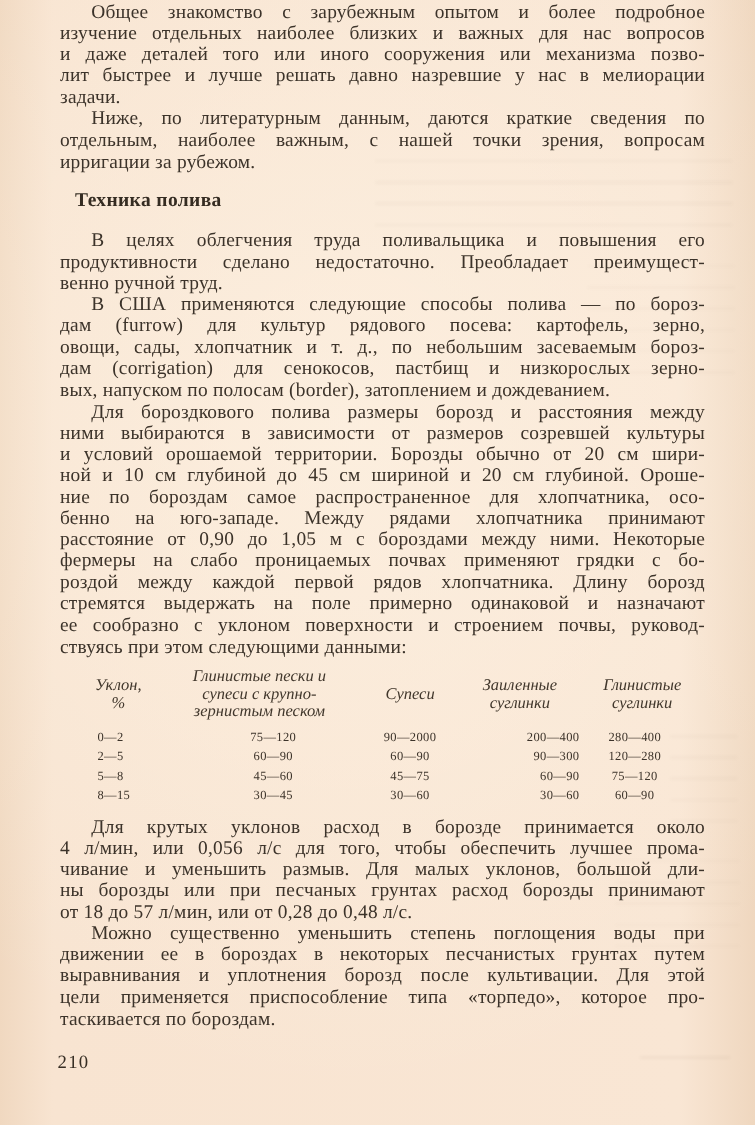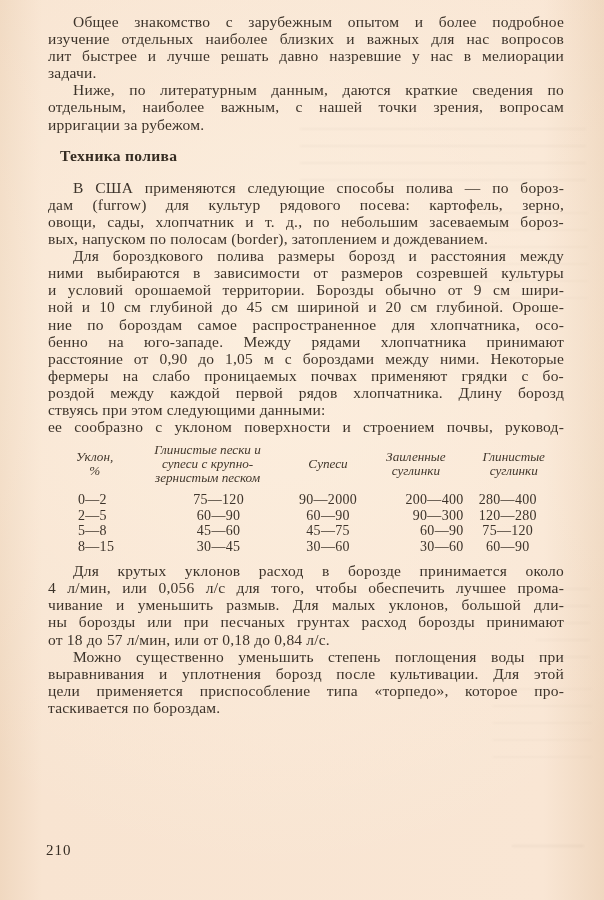--- a/index.html
+++ b/index.html
@@ -10,21 +10,21 @@
     overflow:hidden;
     background:
       radial-gradient(130% 95% at 46% 38%, rgba(255,246,232,.55) 0%, rgba(255,246,232,0) 62%),
       linear-gradient(90deg, #f0d8c0 0%, #f8e4d1 7%, #f9e6d4 90%, #efd7bf 100%),
       #f7e2cf;
     font-family:"Liberation Serif", serif;
     color:#3c332a;
   }
   .text-block{
     position:absolute;
-    left:48px;right:40px;top:13px;
+    left:48px;right:40px;top:1px;
   }
   .para{
     font-size:15.5px;
     line-height:17.1px;
     letter-spacing:.2px;
   }
   .tline{text-align:justify;text-align-last:justify;}
   .tline.first{text-indent:25px;}
   .tline.last{text-align-last:left;}
   .heading{
@@ -39,21 +39,21 @@
   .thead{
     display:flex;align-items:center;
     font-style:italic;
     font-size:13.2px;line-height:14px;
     text-align:center;
     margin-bottom:7px;
     color:#41372c;
   }
   .th{white-space:pre-line;}
   .tbody{}
-  .tr{display:flex;font-size:14px;line-height:15.5px;letter-spacing:.3px;}
+  .tr{display:flex;font-size:10px;line-height:15.5px;letter-spacing:.3px;}
   .c0{width:13%;}
   .c1{width:32%;}
   .c2{width:16%;}
   .c3{width:19%;}
   .c4{width:20%;}
   .td{text-align:center;}
   .td.c0{text-align:left;padding-left:16px;box-sizing:border-box;}
   .td.c1{padding-left:22px;box-sizing:border-box;}
   .td.c3{text-align:right;box-sizing:border-box;}
   .td.c4{text-align:center;padding-right:12px;box-sizing:border-box;}
@@ -86,52 +86,60 @@
   <div class="smudge sm2"></div>
   <div class="smudge sm3"></div>
   <div class="smudge sm4"></div>
   <div class="smudge sm5"></div>
 
   <div class="text-block">
 
     <div class="para">
         <div class="tline first">Общее знакомство с зарубежным опытом и более подробное</div>
         <div class="tline">изучение отдельных наиболее близких и важных для нас вопросов</div>
+        <div class="tline">и даже деталей того или иного сооружения или механизма позво-</div>
         <div class="tline">лит быстрее и лучше решать давно назревшие у нас в мелиорации</div>
         <div class="tline last">задачи.</div>
       </div>
 
     <div class="para">
         <div class="tline first">Ниже, по литературным данным, даются краткие сведения по</div>
         <div class="tline">отдельным, наиболее важным, с нашей точки зрения, вопросам</div>
         <div class="tline last">ирригации за рубежом.</div>
       </div>
 
     <div class="heading">Техника полива</div>
 
+    <div class="para">
+        <div class="tline first">В целях облегчения труда поливальщика и повышения его</div>
+        <div class="tline">продуктивности сделано недостаточно. Преобладает преимущест-</div>
+        <div class="tline last">венно ручной труд.</div>
+      </div>
 
     <div class="para">
         <div class="tline first">В США применяются следующие способы полива — по бороз-</div>
         <div class="tline">дам (furrow) для культур рядового посева: картофель, зерно,</div>
         <div class="tline">овощи, сады, хлопчатник и т. д., по небольшим засеваемым бороз-</div>
+        <div class="tline">дам (corrigation) для сенокосов, пастбищ и низкорослых зерно-</div>
         <div class="tline last">вых, напуском по полосам (border), затоплением и дождеванием.</div>
       </div>
 
     <div class="para">
         <div class="tline first">Для бороздкового полива размеры борозд и расстояния между</div>
         <div class="tline">ними выбираются в зависимости от размеров созревшей культуры</div>
-        <div class="tline">и условий орошаемой территории. Борозды обычно от 9 см шири-</div>
+        <div class="tline">и условий орошаемой территории. Борозды обычно от 20 см шири-</div>
         <div class="tline">ной и 10 см глубиной до 45 см шириной и 20 см глубиной. Ороше-</div>
         <div class="tline">ние по бороздам самое распространенное для хлопчатника, осо-</div>
         <div class="tline">бенно на юго-западе. Между рядами хлопчатника принимают</div>
         <div class="tline">расстояние от 0,90 до 1,05 м с бороздами между ними. Некоторые</div>
         <div class="tline">фермеры на слабо проницаемых почвах применяют грядки с бо-</div>
         <div class="tline">роздой между каждой первой рядов хлопчатника. Длину борозд</div>
+        <div class="tline">стремятся выдержать на поле примерно одинаковой и назначают</div>
+        <div class="tline">ее сообразно с уклоном поверхности и строением почвы, руковод-</div>
         <div class="tline last">ствуясь при этом следующими данными:</div>
-        <div class="tline">ее сообразно с уклоном поверхности и строением почвы, руковод-</div>
       </div>
 
     <div class="data-table">
       <div class="thead">
           <div class="th c0">Уклон,
 %</div>
           <div class="th c1">Глинистые пески и
 супеси с крупно-
 зернистым песком</div>
           <div class="th c2">Супеси</div>
@@ -170,25 +178,26 @@
             <div class="td c4">60—90</div>
           </div>
         </div>
     </div>
 
     <div class="para">
         <div class="tline first">Для крутых уклонов расход в борозде принимается около</div>
         <div class="tline">4 л/мин, или 0,056 л/с для того, чтобы обеспечить лучшее прома-</div>
         <div class="tline">чивание и уменьшить размыв. Для малых уклонов, большой дли-</div>
         <div class="tline">ны борозды или при песчаных грунтах расход борозды принимают</div>
-        <div class="tline last">от 18 до 57 л/мин, или от 0,18 до 0,84 л/с.</div>
+        <div class="tline last">от 18 до 57 л/мин, или от 0,28 до 0,48 л/с.</div>
       </div>
 
     <div class="para">
         <div class="tline first">Можно существенно уменьшить степень поглощения воды при</div>
+        <div class="tline">движении ее в бороздах в некоторых песчанистых грунтах путем</div>
         <div class="tline">выравнивания и уплотнения борозд после культивации. Для этой</div>
         <div class="tline">цели применяется приспособление типа «торпедо», которое про-</div>
         <div class="tline last">таскивается по бороздам.</div>
       </div>
 
   </div>
 
   <div class="page-number">210</div>
 
 </div>

